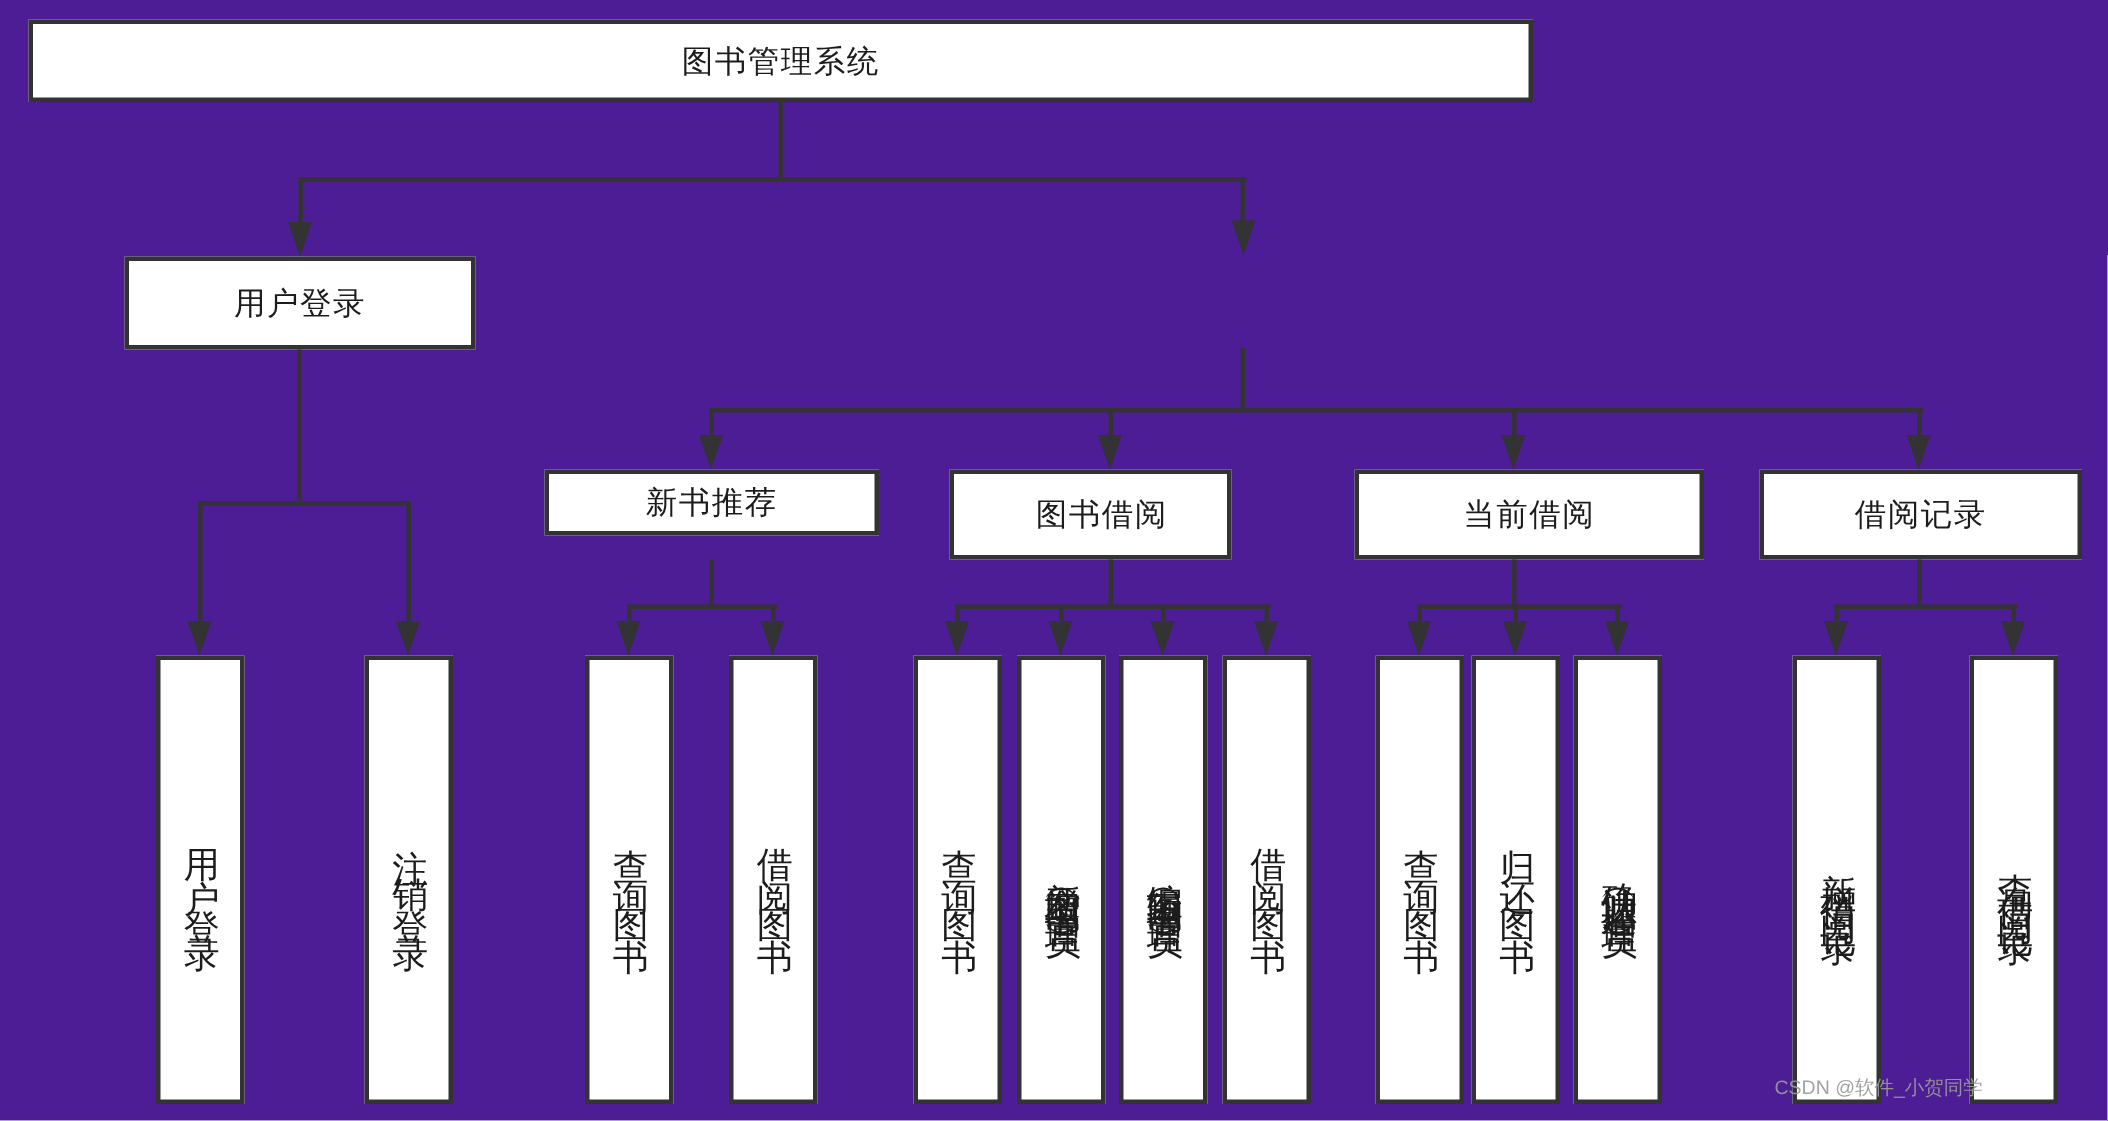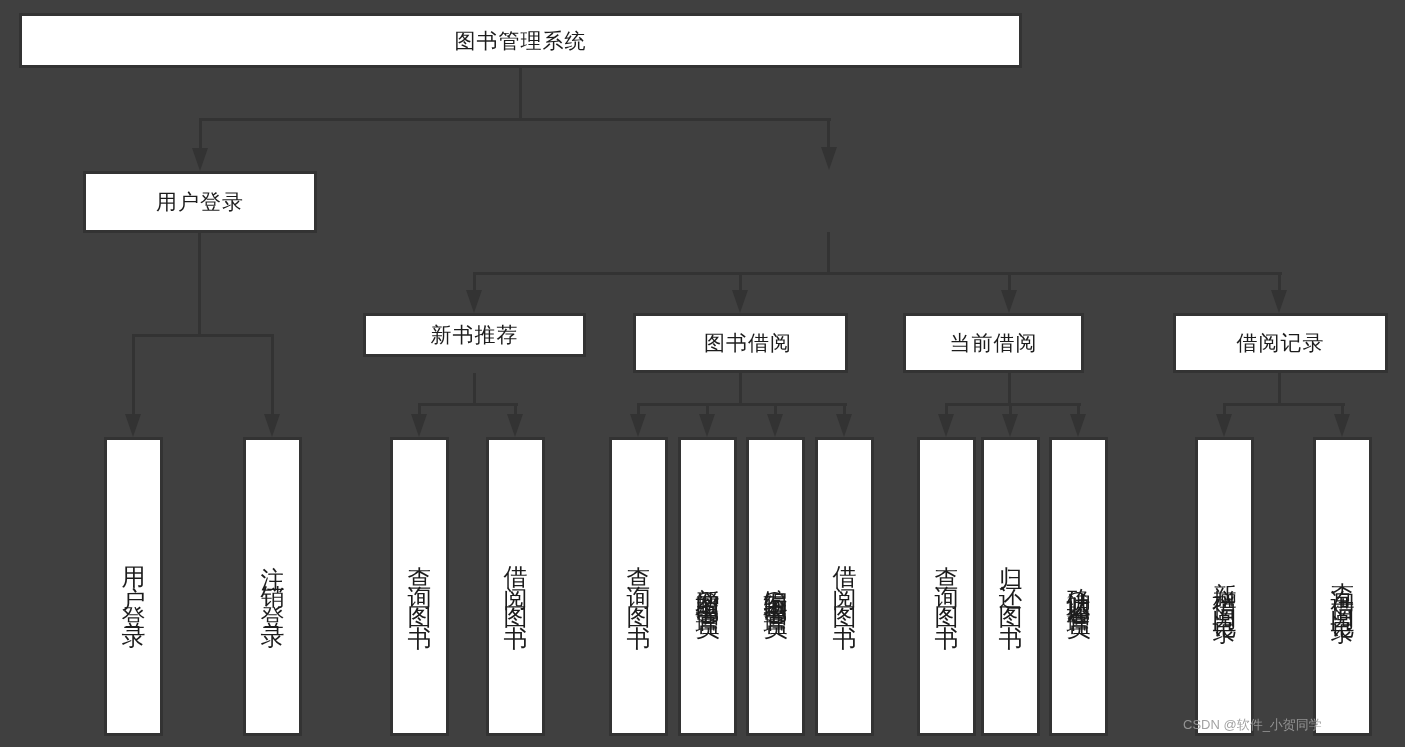--- a/index.html
+++ b/index.html
@@ -1,17 +1,17 @@
 <!DOCTYPE html>
 <html><head>
 <meta charset="utf-8">
 <style>
   html,body{margin:0;padding:0;background:#ffffff;}
   .canvas{
-    position:relative;width:1405px;height:747px;background:#404040;overflow:hidden;
+    position:relative;width:1405px;height:747px;background:#4c1d95;overflow:hidden;
     font-family:"Liberation Sans","DejaVu Sans",sans-serif;
   }
   .node{
     position:absolute;box-sizing:border-box;border:3px solid #333333;background:#ffffff;
     display:flex;align-items:center;justify-content:center;
   }
   .hdr{font-size:21px;color:#1c1c1c;letter-spacing:1px;white-space:nowrap;}
   .leaf{top:437px;width:59px;height:299px;}
   .vtext{
     writing-mode:vertical-rl;text-orientation:mixed;
@@ -42,24 +42,24 @@
   </div>
 
   <div class="node" style="left:83px;top:171px;width:234px;height:62px;">
     <span class="hdr">用户登录</span>
   </div>
 
 
   <div class="node" style="left:363px;top:313px;width:223px;height:44px;">
     <span class="hdr">新书推荐</span>
   </div>
-  <div class="node" style="left:633px;top:313px;width:215px;height:60px;padding-left:15px;">
+  <div class="node" style="left:633px;top:313px;width:188px;height:60px;padding-left:15px;">
     <span class="hdr">图书借阅</span>
   </div>
-  <div class="node" style="left:903px;top:313px;width:181px;height:60px;">
+  <div class="node" style="left:903px;top:313px;width:233px;height:60px;">
     <span class="hdr">当前借阅</span>
   </div>
   <div class="node" style="left:1173px;top:313px;width:215px;height:60px;">
     <span class="hdr">借阅记录</span>
   </div>
 
   <div class="node leaf" style="left:104px;">
     <span class="vtext sp-wide">用户登录</span>
   </div>
   <div class="node leaf" style="left:243px;">

